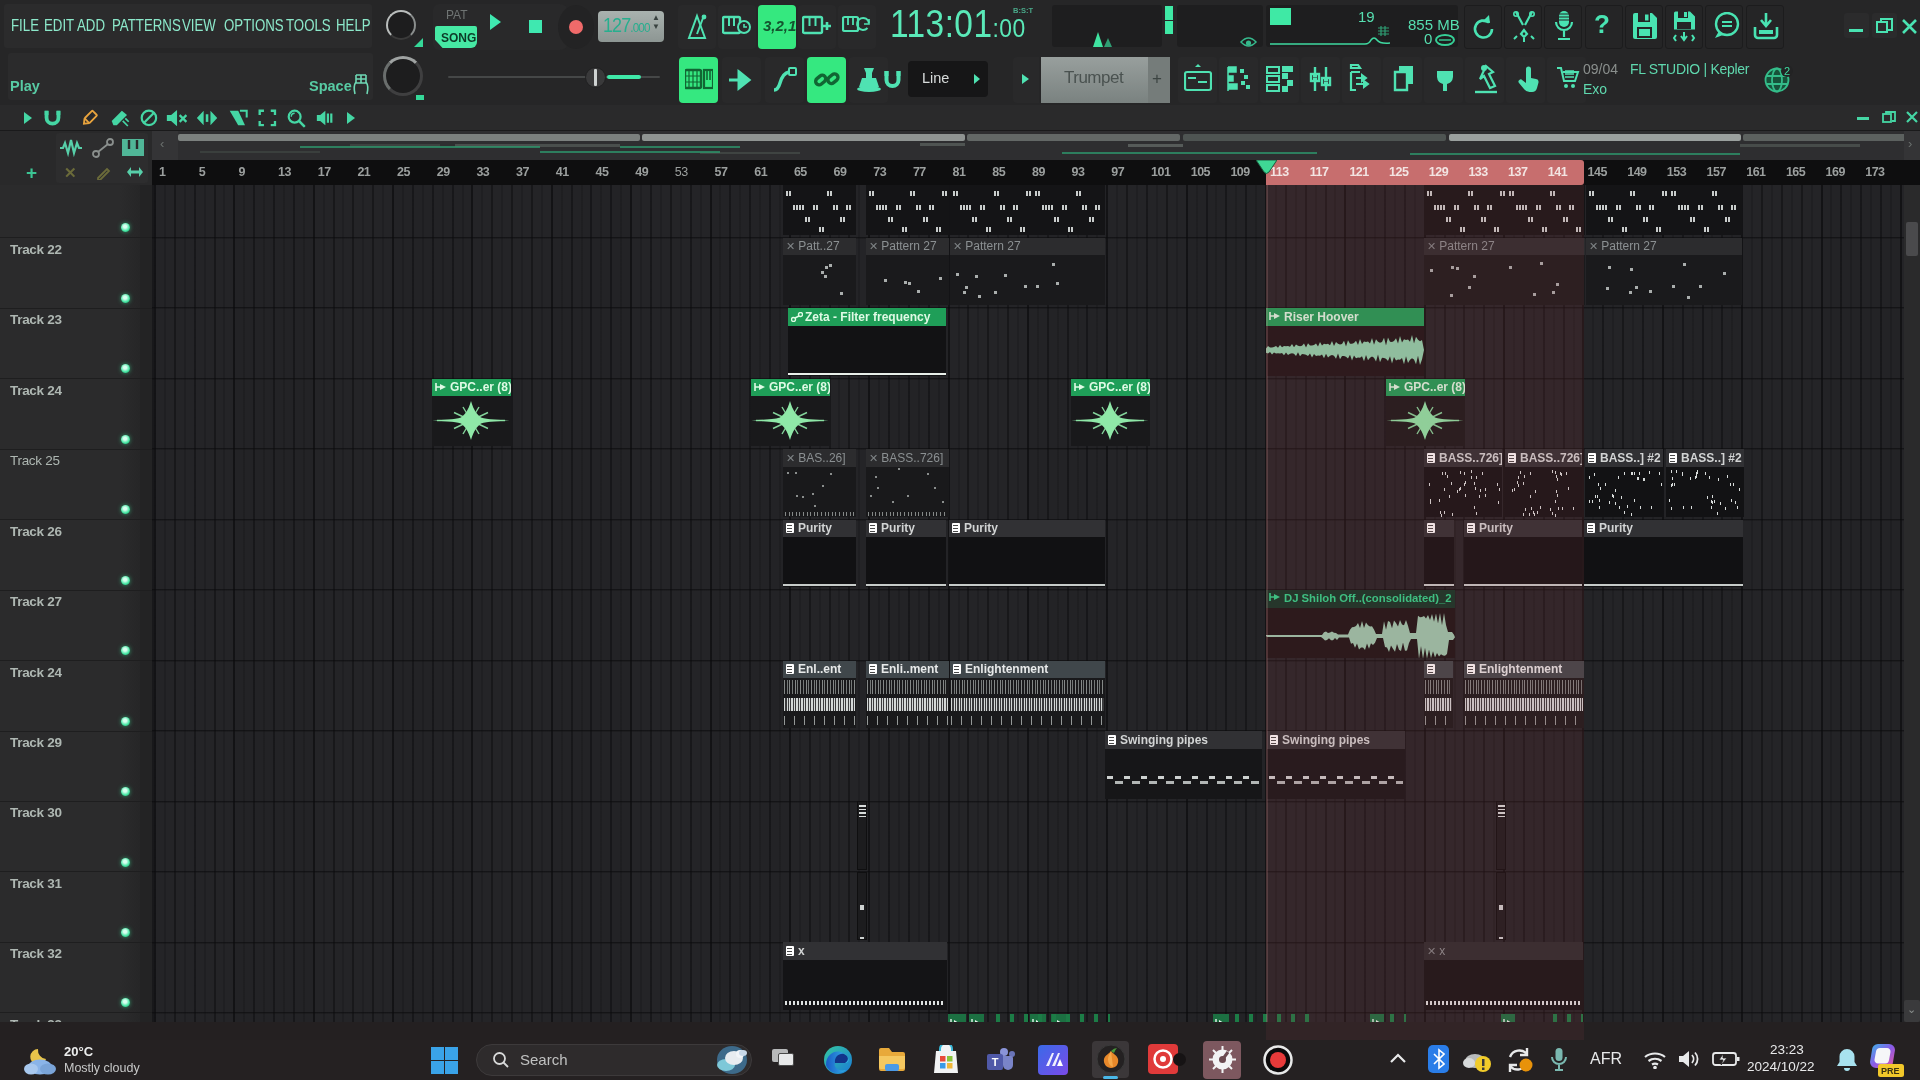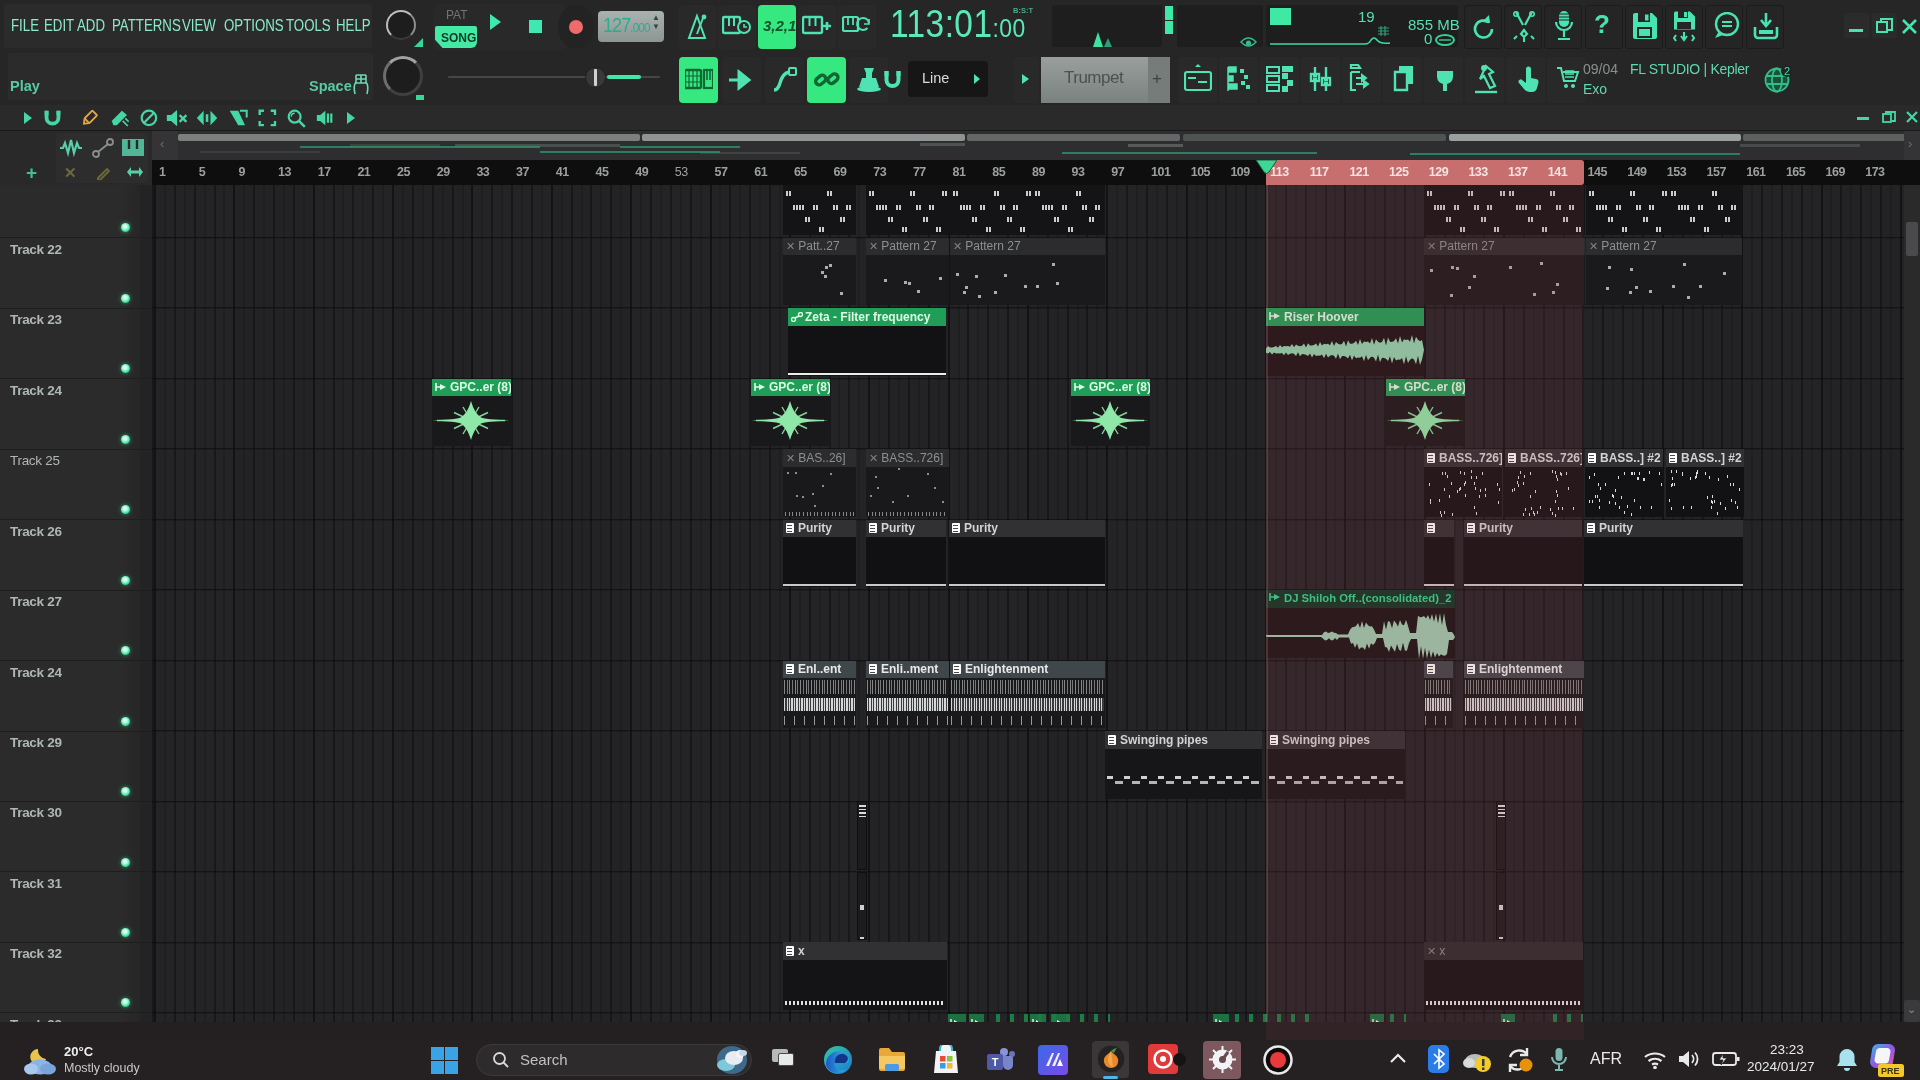--- a/index.html
+++ b/index.html
@@ -882,21 +882,21 @@
     <svg class="abs" style="left:1678px;top:1049px" width="24" height="20">
       <path d="M1 7h4l6-5v16l-6-5H1z" fill="#e8e9ea"></path>
       <path d="M14 6a6 6 0 0 1 0 8M17 3.5a9.5 9.5 0 0 1 0 13" fill="none" stroke="#e8e9ea" stroke-width="1.8"></path>
     </svg>
     <svg class="abs" style="left:1712px;top:1051px" width="28" height="16">
       <rect x="1" y="2" width="23" height="12" rx="2.5" fill="none" stroke="#e8e9ea" stroke-width="1.8"></rect>
       <rect x="25" y="6" width="2.5" height="4" fill="#e8e9ea"></rect>
       <path d="M11 3l-4 6h4l-2 5 6-7h-4z" fill="#e8e9ea" stroke="#252122" stroke-width="0.8"></path>
     </svg>
     <span class="abs" style="left:1770px;top:1042px;font-size:13.5px;color:#e8e9ea">23:23</span>
-    <span class="abs" style="left:1747px;top:1059px;font-size:13.5px;color:#e8e9ea">2024/01/27</span>
+    <span class="abs" style="left:1747px;top:1059px;font-size:13.5px;color:#e8e9ea">2024/10/22</span>
     <svg class="abs" style="left:1836px;top:1047px" width="22" height="25">
       <path d="M11 2a7.5 7.5 0 0 1 7.5 7.5V15l2.5 4H1l2.5-4V9.5A7.5 7.5 0 0 1 11 2z" fill="#a8e2ef"></path>
       <path d="M8 21a3 3 0 0 0 6 0z" fill="#a8e2ef"></path>
     </svg>
     <svg class="abs" style="left:1868px;top:1042px" width="34" height="30">
       <defs>
         <linearGradient id="cp" x1="0" y1="0" x2="1" y2="1">
           <stop offset="0" stop-color="#3ab8e8"></stop>
           <stop offset="0.5" stop-color="#8a5ae8"></stop>
           <stop offset="1" stop-color="#e85a9a"></stop>

